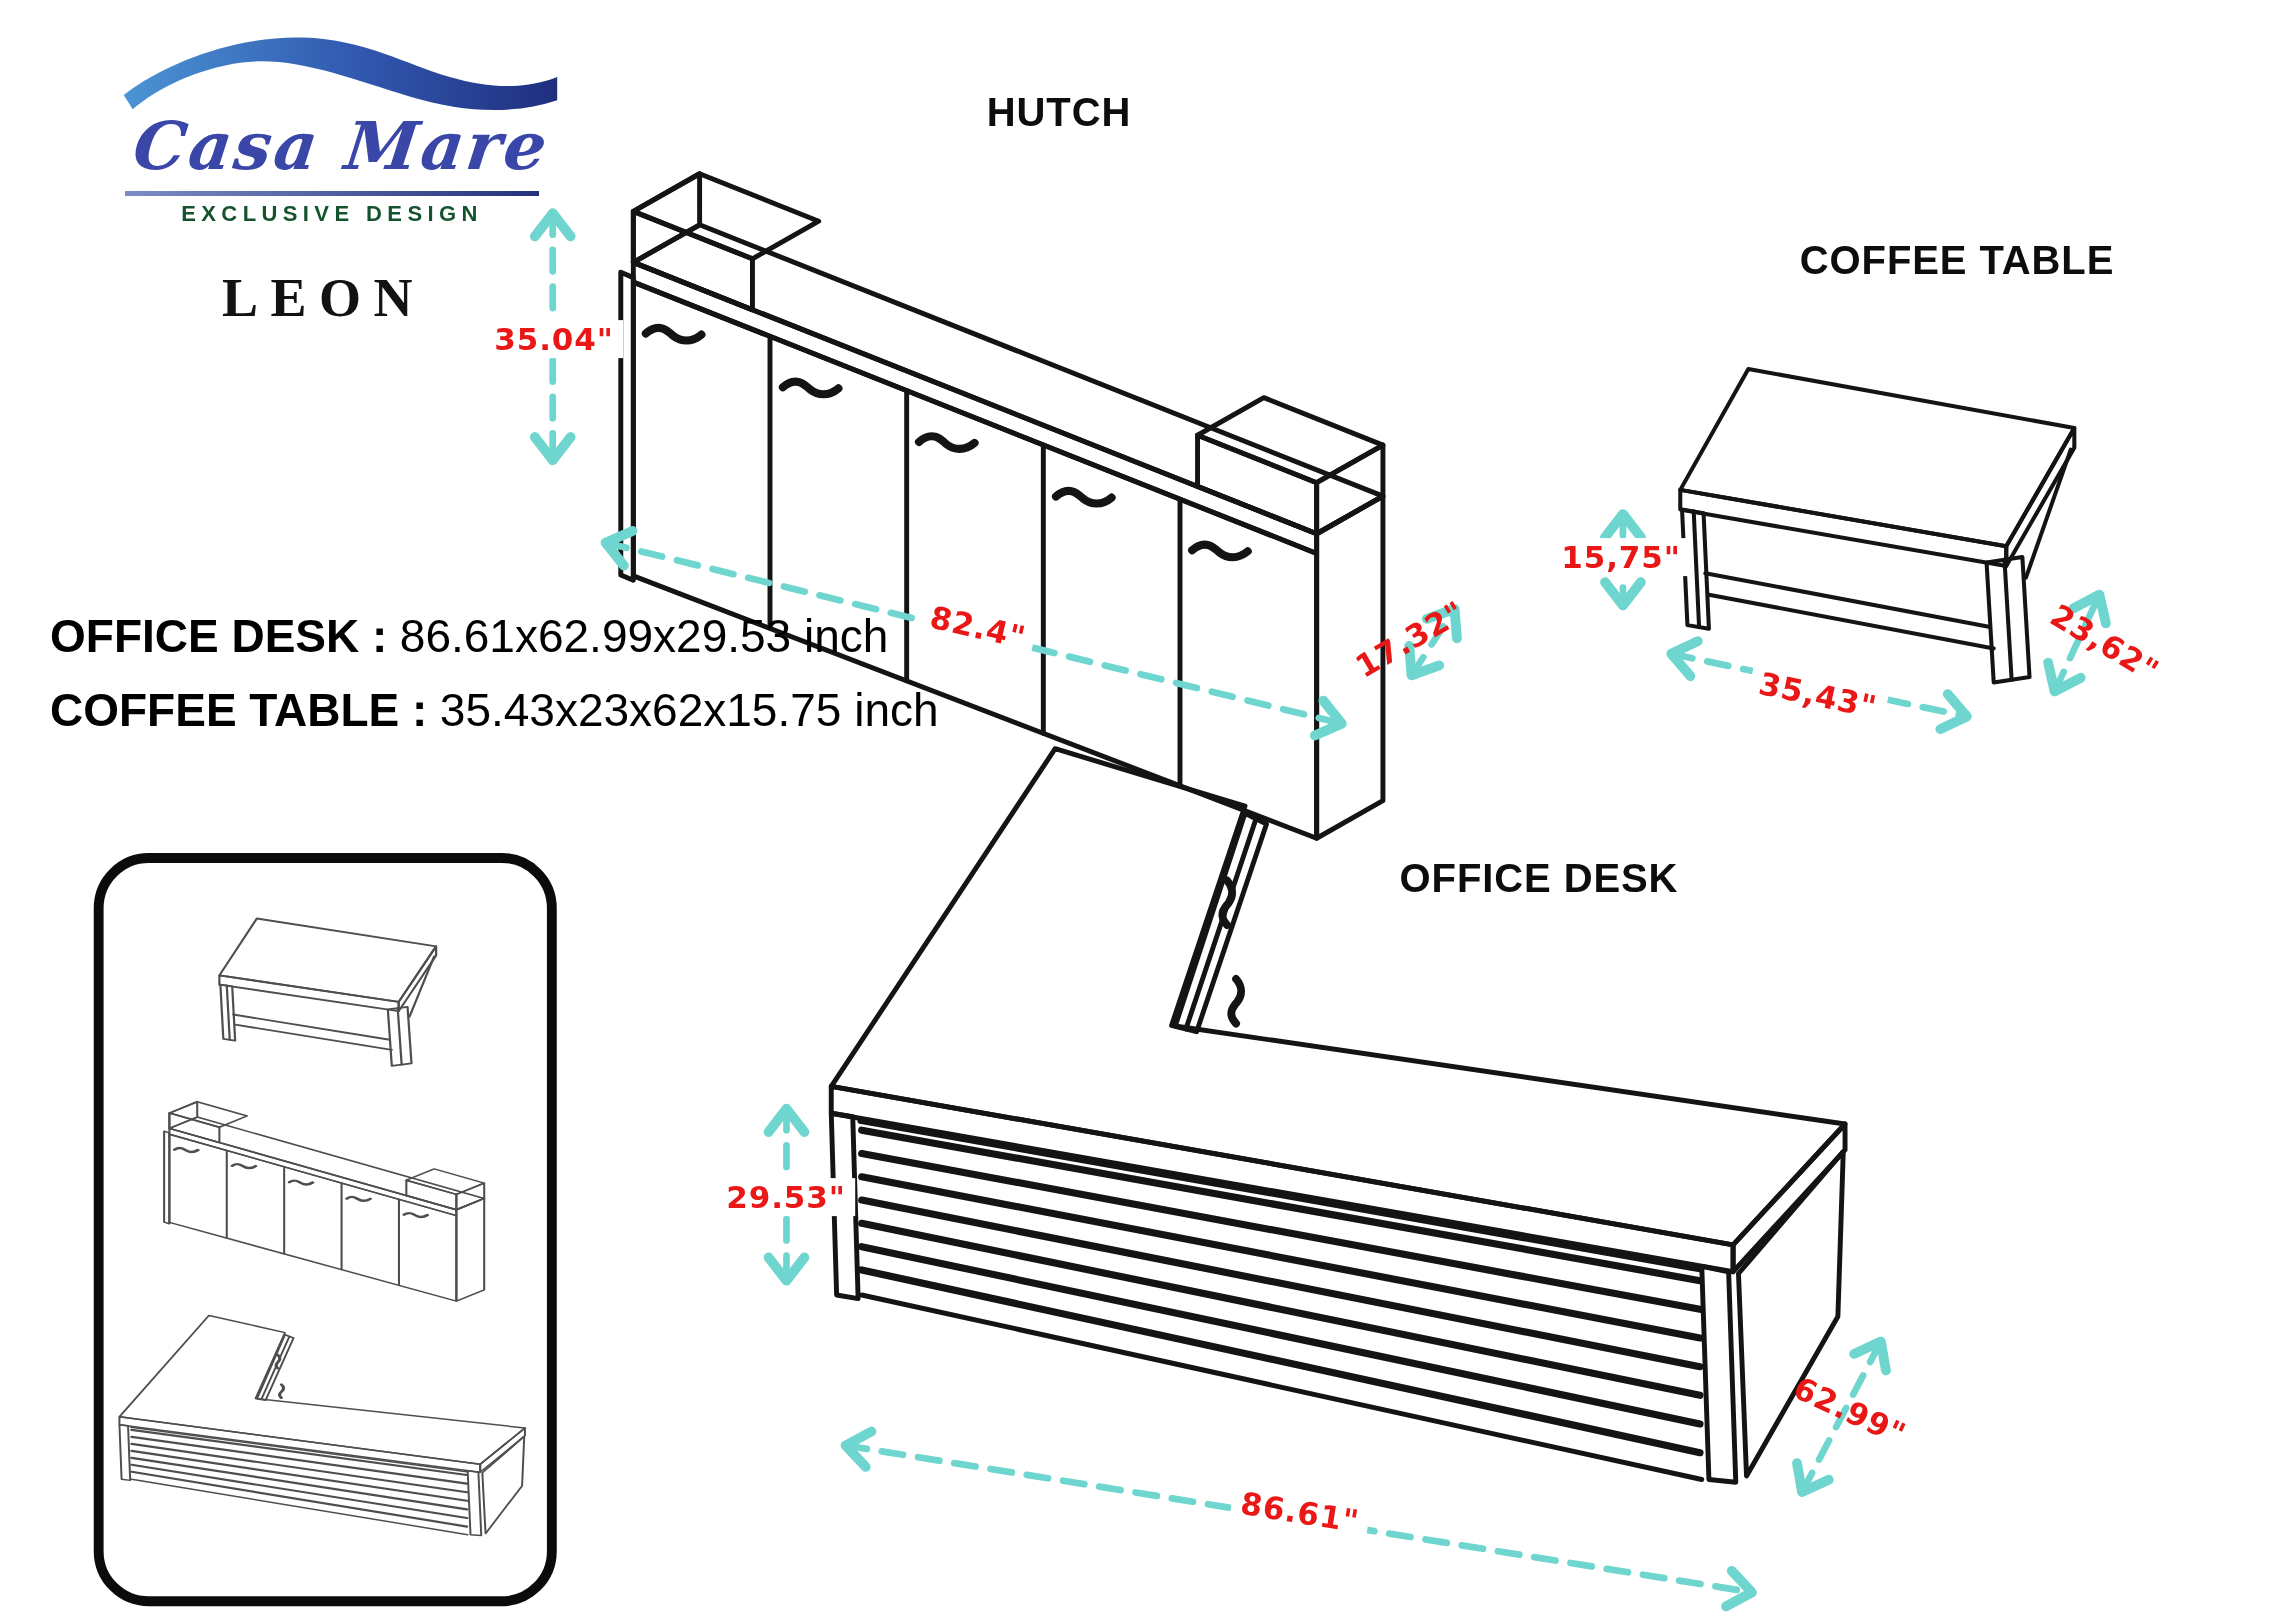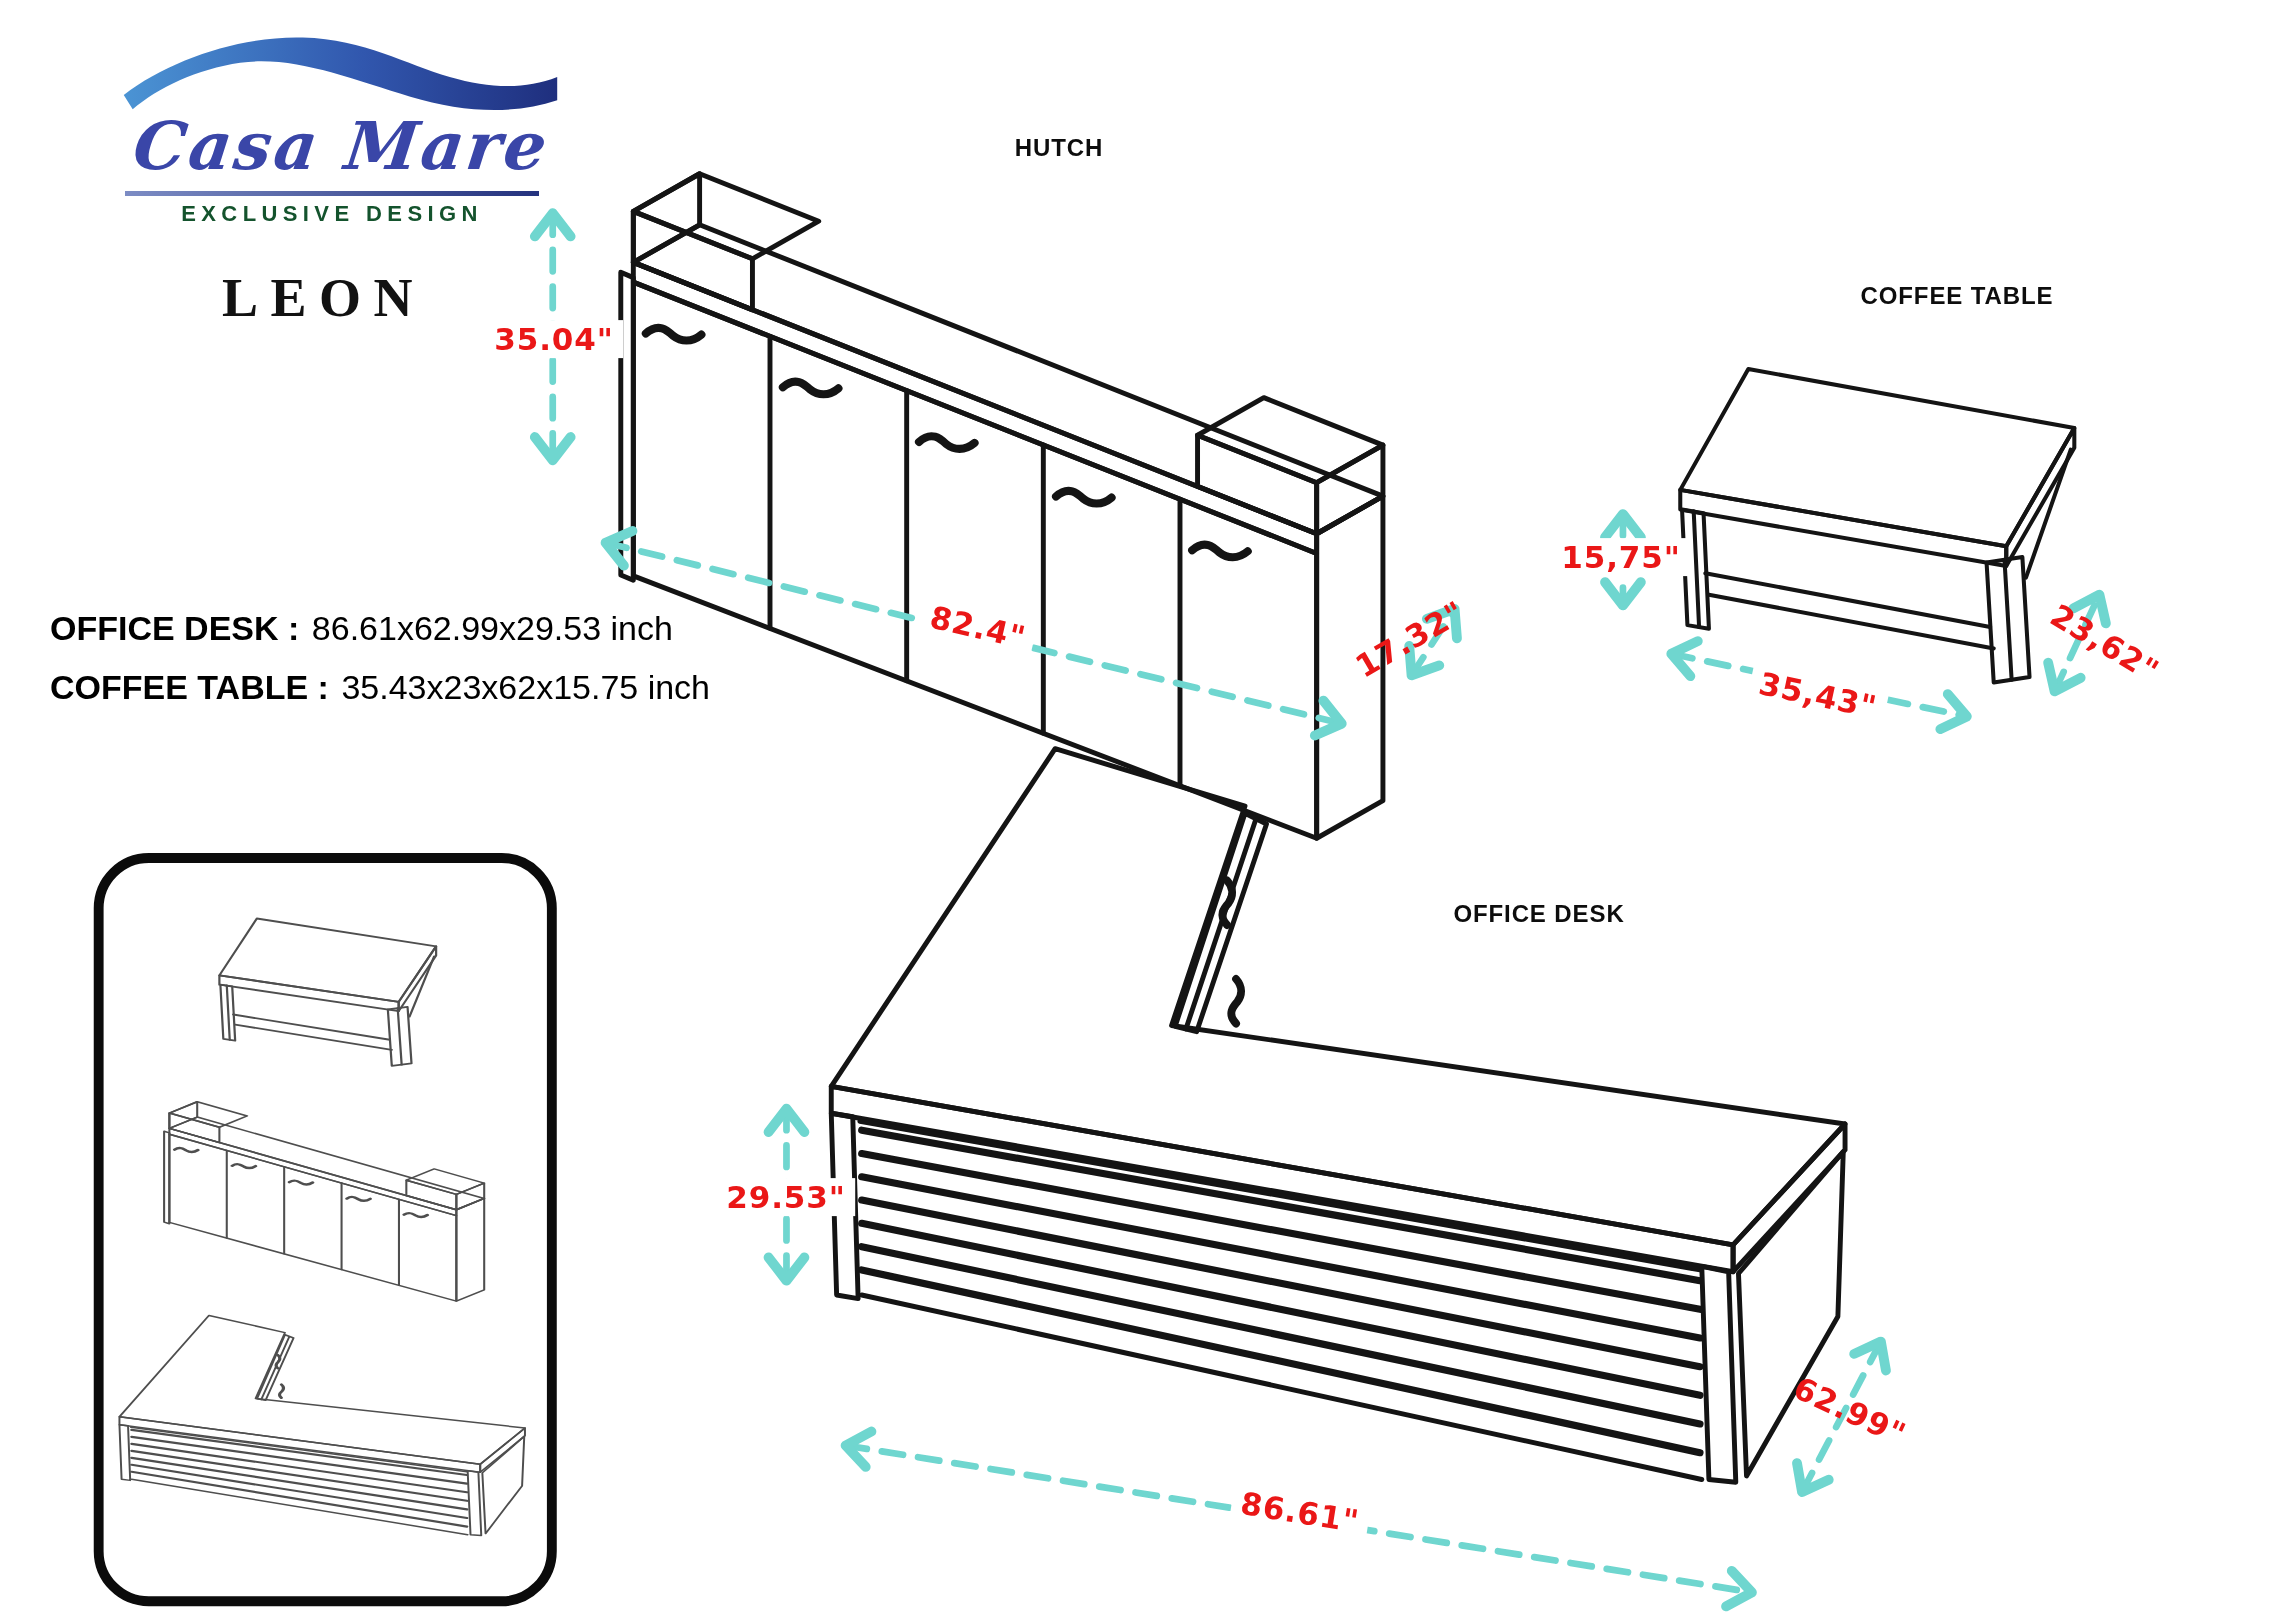--- a/index.html
+++ b/index.html
@@ -10,25 +10,25 @@
   
   .brand-name{left:134px;top:107px;font-family:"DejaVu Serif", serif;font-style:italic;font-weight:700;
               font-size:66px;color:#3a46a8;transform:skewX(-7deg);letter-spacing:2.7px;white-space:nowrap;}
   .brand-underline{left:125px;top:191px;width:414px;height:4.5px;
               background:linear-gradient(90deg,#7c8cc4,#24327e);}
   .brand-tagline{left:125px;top:201px;width:414px;text-align:center;font-weight:700;font-size:22px;
               letter-spacing:5.4px;color:#14532d;white-space:nowrap;}
   .collection{left:222px;top:267px;font-family:"Liberation Serif", serif;font-weight:700;font-size:54px;
               letter-spacing:12.5px;color:#121212;white-space:nowrap;}
   
-  .title{font-weight:700;font-size:24px;color:#0d0d0d;letter-spacing:0.9px;transform:translateX(-50%);
-         white-space:nowrap;margin-top:44px;}
+  .title{font-weight:700;font-size:40px;color:#0d0d0d;letter-spacing:0.9px;transform:translateX(-50%);
+         white-space:nowrap;}
   
   .specs{left:50px;top:609px;display:flex;flex-direction:column;gap:19.7px;}
-  .spec-row{display:flex;align-items:baseline;gap:12.5px;font-size:34px;color:#000;white-space:nowrap;}
+  .spec-row{display:flex;align-items:baseline;gap:12.5px;font-size:46px;color:#000;white-space:nowrap;}
   .spec-row .lbl{font-weight:700;}
   .spec-row .val{font-weight:400;text-align:center;}
   
   .dim{font-family:"DejaVu Sans", sans-serif;font-weight:700;font-size:31px;color:#ea1717;
        letter-spacing:0.9px;white-space:nowrap;transform-origin:center;}
   .dim.bg{background:#ffffff;padding:0.9px 9px;}
 </style>
 </head>
 <body>
 

